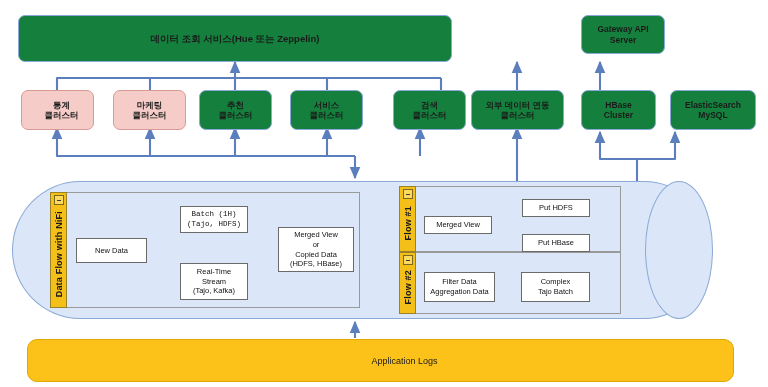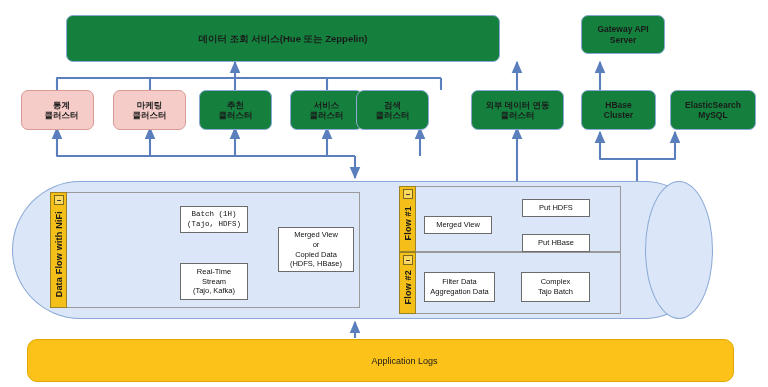--- a/index.html
+++ b/index.html
@@ -108,21 +108,21 @@
       <path d="M250,220 C265,222 268,237 278,240" marker-end="url(#ahd)"></path>
       <path d="M253,281 C266,280 268,260 278,253" marker-end="url(#ahd)"></path>
 
       <path d="M492,227 C505,226 512,213 522,209" marker-end="url(#ahd)"></path>
       <path d="M492,232 C505,234 512,240 522,243" marker-end="url(#ahd)"></path>
 
       <path d="M495,287 L521,287" marker-end="url(#ahd)"></path>
     </g>
   </svg>
 
-  <div class="node blue title-box" style="left:18px;top:15px;width:434px;height:47px;margin-left:48px;">
+  <div class="node blue title-box" style="left:18px;top:15px;width:434px;height:47px;">
     <span>데이터 조회 서비스(Hue 또는 Zeppelin)</span>
   </div>
 
 
   <div class="node blue sidebox" style="left:581px;top:15px;width:84px;height:39px;flex-direction:column;">
     <span>Gateway API</span>
     <span>Server</span>
   </div>
 
   <div class="node pink cluster" style="left:21px;top:90px;width:73px;height:40px;flex-direction:column;padding-left:8px;">
@@ -138,21 +138,21 @@
   <div class="node blue cluster" style="left:199px;top:90px;width:73px;height:40px;flex-direction:column;">
     <span>추천</span>
     <span>클러스터</span>
   </div>
 
   <div class="node blue cluster" style="left:290px;top:90px;width:73px;height:40px;flex-direction:column;">
     <span>서비스</span>
     <span>클러스터</span>
   </div>
 
-  <div class="node blue cluster" style="left:356px;top:90px;width:73px;height:40px;flex-direction:column;border-radius:8px;">
+  <div class="node blue cluster" style="left:393px;top:90px;width:73px;height:40px;flex-direction:column;">
     <span>검색</span>
     <span>클러스터</span>
   </div>
 
   <div class="node blue cluster" style="left:471px;top:90px;width:93px;height:40px;flex-direction:column;">
     <span>외부 데이터 연동</span>
     <span>클러스터</span>
   </div>
 
   <div class="node blue cluster" style="left:581px;top:90px;width:75px;height:40px;flex-direction:column;">
@@ -167,20 +167,23 @@
 
   <div class="cyl-body"></div>
   <div class="cyl-cap"></div>
 
   <div class="panel" style="left:50px;top:192px;width:310px;height:116px;"></div>
   <div class="tab" style="left:50px;top:192px;width:17px;height:116px;">
     <span class="minus"></span>
     <span class="tab-label" style="margin-top:9px;">Data Flow with NiFi</span>
   </div>
 
+  <div class="wbox" style="left:76px;top:238px;width:71px;height:25px;">
+    <span>New Data</span>
+  </div>
 
   <div class="wbox" style="left:180px;top:206px;width:68px;height:27px;flex-direction:column;font-family:Liberation Mono, monospace;">
     <span>Batch (1H)</span>
     <span>(Tajo, HDFS)</span>
   </div>
 
   <div class="wbox" style="left:180px;top:263px;width:68px;height:37px;flex-direction:column;">
     <span>Real-Time</span>
     <span>Stream</span>
     <span>(Tajo, Kafka)</span>

